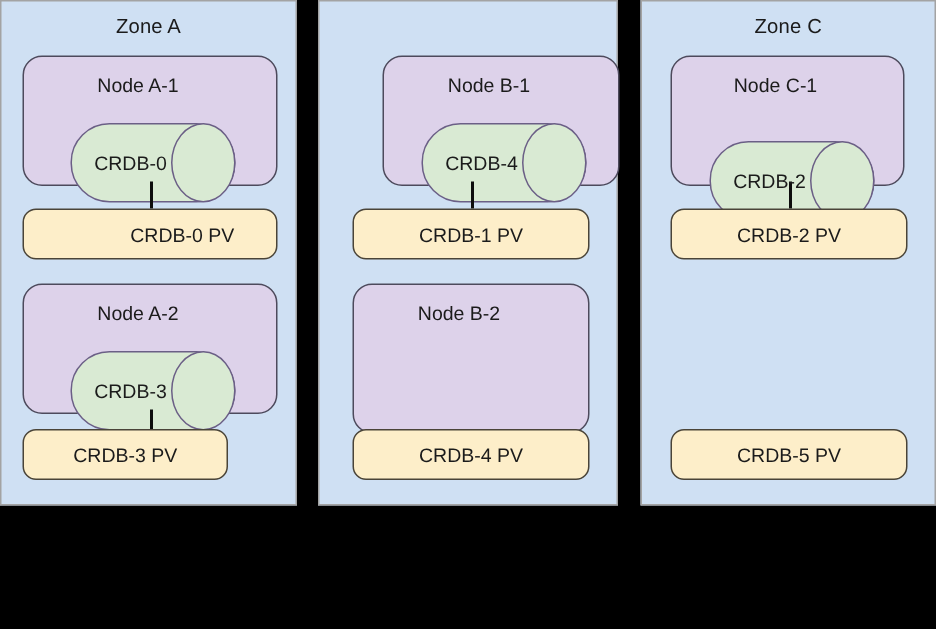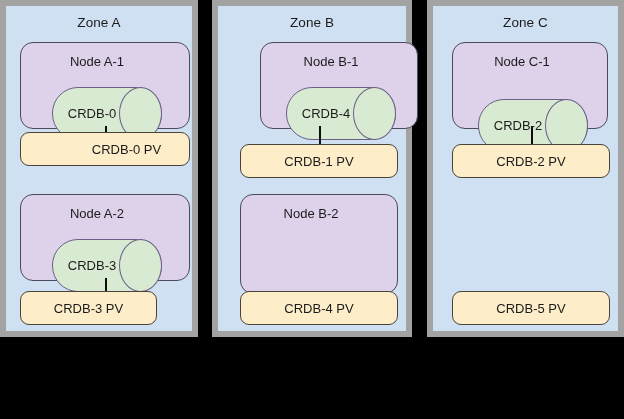--- a/index.html
+++ b/index.html
@@ -20,21 +20,21 @@
     left: 0; top: 0;
     width: 624px;
     height: 419px;
     background: #000000;
   }
 
   
   .zone {
     position: absolute;
     background: #cfe0f3;
-    border: 6px solid #a3a3a3;
+    border: 1px solid #a3a3a3;
     box-sizing: border-box;
     text-decoration: underline;
   }
   .zone-title {
     position: absolute;
     left: 0;
     right: 0;
     top: 9px;
     text-align: center;
     font-size: 13.5px;
@@ -135,41 +135,40 @@
     <div class="node" style="left:14px; top:36px; width:170px; height:87px;">
       <div class="node-title">Node A-1</div>
       <div class="cyl" style="left:31px; top:44px;">
         <div class="body"></div>
         <div class="cap"></div>
         <div class="lbl">CRDB-0</div>
       </div>
     </div>
     <div class="connector" style="left:99px; top:120px; height:18px;"></div>
 
-    <div class="pv" style="left:14px; top:126px; width:170px; height:34px;padding-left:43px;">
+    <div class="pv" style="left:14px; top:138px; width:170px; height:34px;padding-left:43px;">
       <span class="pv-label">CRDB-0 PV</span>
     </div>
 
     <div class="node" style="left:14px; top:188px; width:170px; height:87px;">
       <div class="node-title">Node A-2</div>
       <div class="cyl" style="left:31px; top:44px;">
         <div class="body"></div>
         <div class="cap"></div>
         <div class="lbl">CRDB-3</div>
       </div>
     </div>
     <div class="connector" style="left:99px; top:272px; height:18px;"></div>
 
     <div class="pv" style="left:14px; top:285px; width:137px; height:34px;">
       <span class="pv-label">CRDB-3 PV</span>
     </div>
   </div>
 
   <div class="zone" style="left:212px; top:0px; width:200px; height:337px;">
-    <div class="zone-title">Zone B</div>
 
     <div class="node" style="left:22px; top:36px; width:158px; height:87px;margin-left:20px;">
       <div class="node-title">Node B-1</div>
       <div class="cyl" style="left:25px; top:44px;">
         <div class="body"></div>
         <div class="cap"></div>
         <div class="lbl">CRDB-4</div>
       </div>
     </div>
     <div class="connector" style="left:101px; top:120px; height:18px;"></div>

